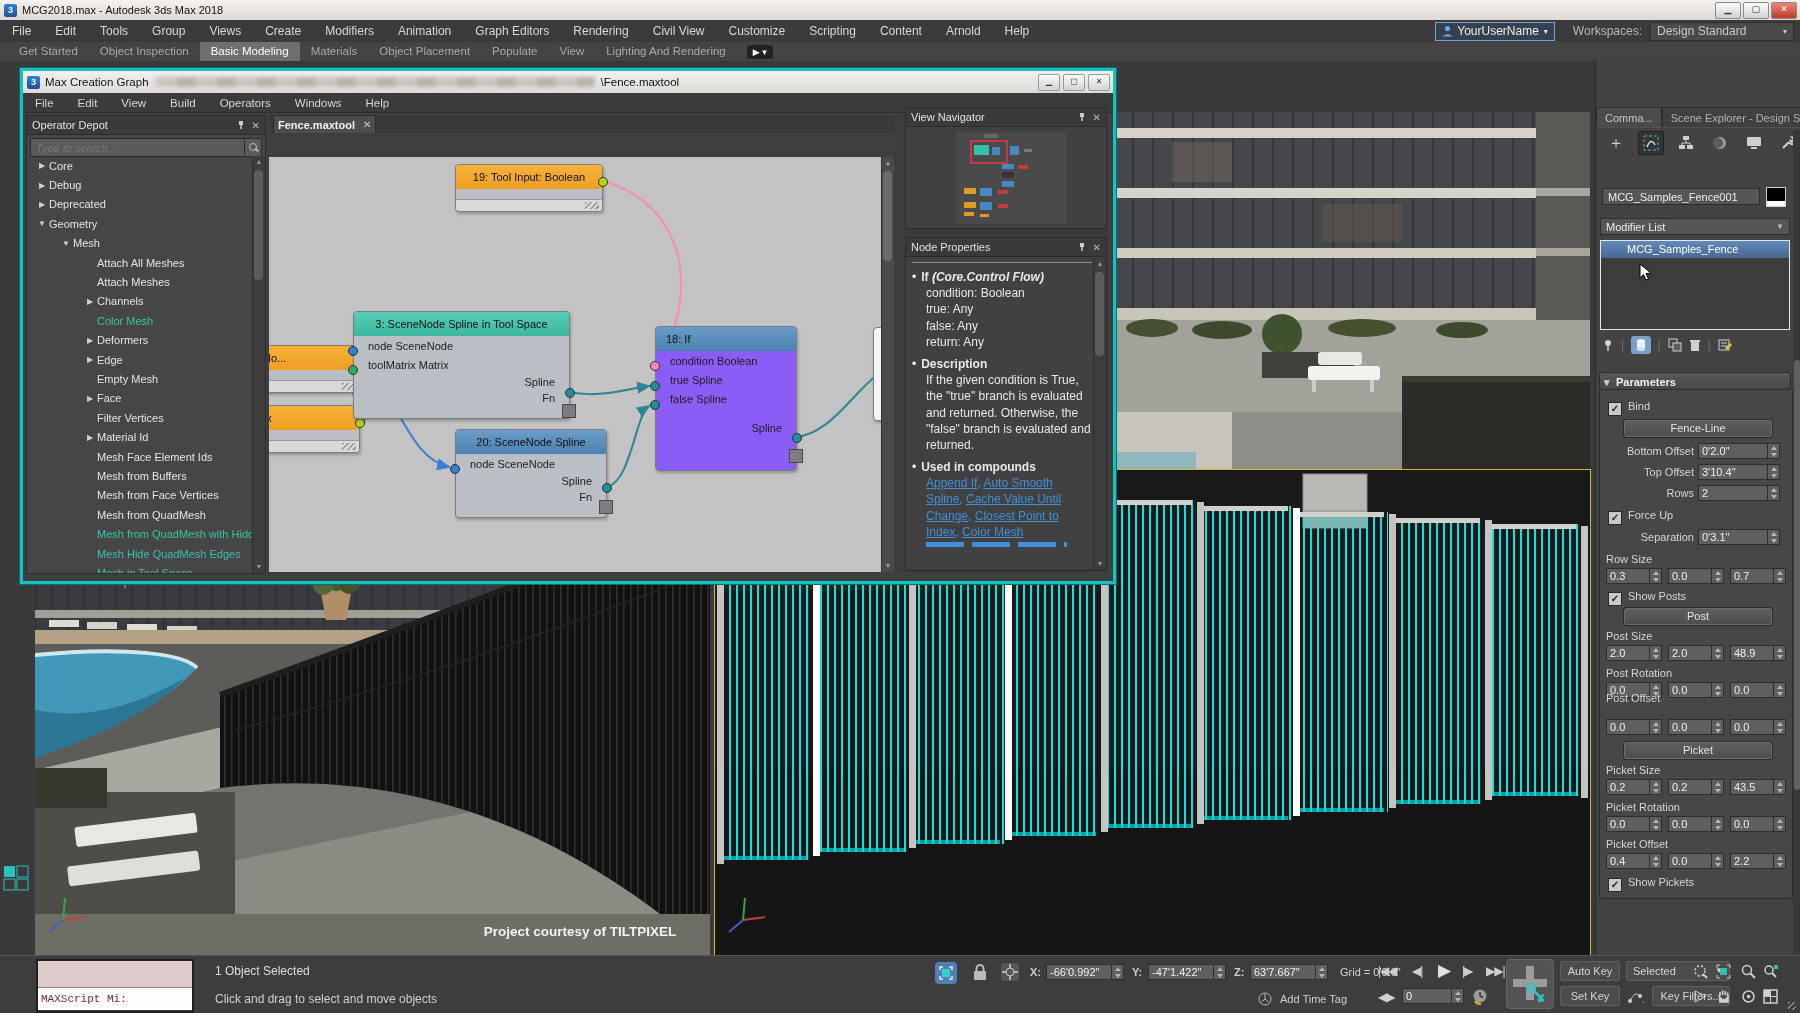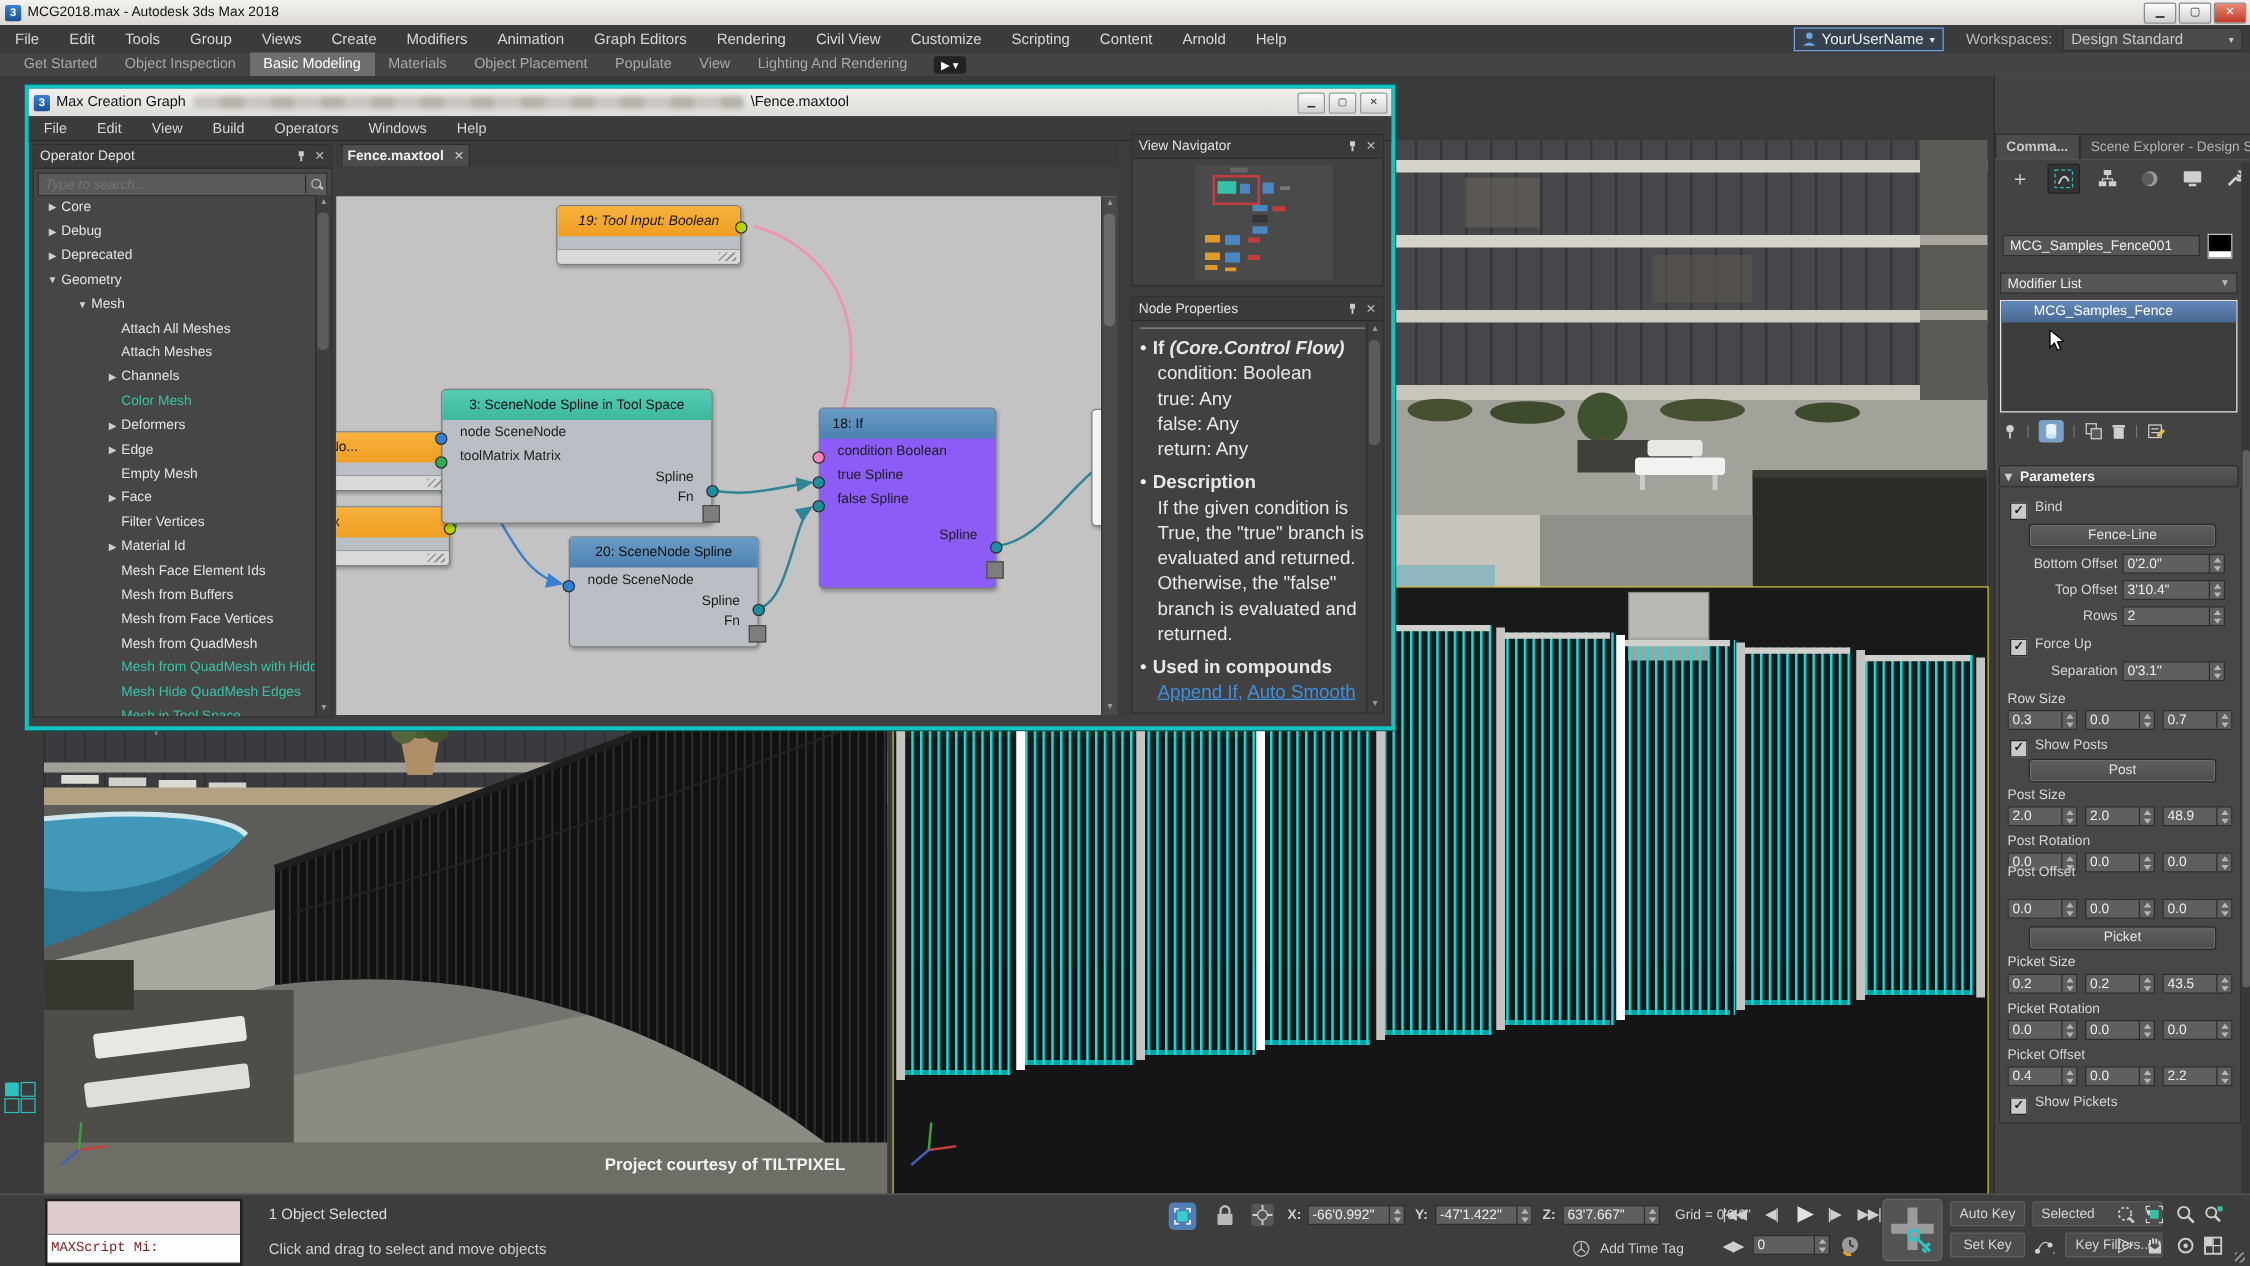--- a/index.html
+++ b/index.html
@@ -65,21 +65,21 @@
   .grip{position:absolute;left:0;right:0;bottom:0;height:11px;background:#d9d9d9;border-radius:0 0 3px 3px;border-top:1px solid #9a9a9a;}
   .grip:after{content:"";position:absolute;right:3px;top:2px;width:14px;height:7px;background:repeating-linear-gradient(135deg,#999 0 1.5px,transparent 1.5px 4px);}
   .port{position:absolute;width:10px;height:10px;border-radius:50%;box-sizing:border-box;border:1.5px solid #2e2e2e;}
   .p-yg{background:#b8d400;} .p-bl{background:#2f7fd4;} .p-gr{background:#2fae55;}
   .p-tl{background:#1f8d9d;} .p-pk{background:#ff85c2;}
   .fnsq{position:absolute;width:12px;height:12px;background:#7d7d7d;border:1px solid #4a4a4a;}
   
   .dock{left:872px;top:44px;width:212px;height:457px;background:#3c3c3c;}
   .vnav{left:882px;top:36px;width:200px;height:120px;background:#414141;border:1px solid #2c2c2c;}
   .nprops{left:882px;top:166px;width:200px;height:332px;background:#414141;border:1px solid #2c2c2c;}
-  .npbody{position:absolute;left:6px;right:14px;top:22px;bottom:4px;color:#e8e8e8;font-size:15px;line-height:1.35;overflow:hidden;}
+  .npbody{position:absolute;left:6px;right:14px;top:22px;bottom:4px;color:#e8e8e8;font-size:12px;line-height:1.35;overflow:hidden;}
   .npbody .b{font-weight:bold;} .it{font-style:italic;}
   .bullet{color:#fff;margin-right:5px;}
   .lk{color:#3f8fd9;text-decoration:underline;}
   .cm{color:#3f8fd9;}
   .cliplink{height:5px;overflow:hidden;background:repeating-linear-gradient(90deg,#3f8fd9 0 38px,transparent 38px 46px);margin-top:2px;width:85%;}
   .mm{position:absolute;}
   
   .cpanel{left:1595px;top:60px;width:205px;height:895px;background:#434343;border-left:1px solid #2a2a2a;}
   .cptabs{position:absolute;left:0;top:47px;width:100%;height:20px;display:flex;border-bottom:1px dotted #5d5d5d;}
   .cptab{padding:0 8px;line-height:20px;color:#c6c6c6;background:#4b4b4b;border:1px solid #2e2e2e;border-bottom:none;white-space:nowrap;overflow:hidden;}
@@ -518,21 +518,21 @@
         </defs>
         <path d="M334 24 C400 42 436 110 394 200" stroke="#f48fb8" stroke-width="2.2" fill="none" marker-end="url(#m-pk)"></path>
         <path d="M89 210 C104 208 72 197 80 194" stroke="#3a7fd0" stroke-width="2" fill="none" marker-end="url(#m-bl)"></path>
         <path d="M89 210 C130 230 136 300 180 310" stroke="#3a7fd0" stroke-width="2" fill="none" marker-end="url(#m-bl)"></path>
         <path d="M89 270 C112 262 68 226 80 217" stroke="#3aa860" stroke-width="2" fill="none" marker-end="url(#m-gr)"></path>
         <path d="M299 235 C330 241 352 233 380 229" stroke="#2e8596" stroke-width="2" fill="none" marker-end="url(#m-tl)"></path>
         <path d="M336 330 C362 328 366 258 380 249" stroke="#2e8596" stroke-width="2" fill="none" marker-end="url(#m-tl)"></path>
         <path d="M526 280 C560 278 582 238 608 218" stroke="#2e8596" stroke-width="2" fill="none"></path>
       </svg>
 
-      <div class="node" style="left:176px;top:7px;width:146px;height:46px;font-style:italic;">
+      <div class="node" style="left:186px;top:7px;width:146px;height:46px;">
         <div class="nh orange">19: Tool Input: Boolean</div>
         <div class="grip"></div>
         <i class="port p-yg" style="right:-6px;top:12px;"></i>
       </div>
 
       <div class="node" style="left:-21px;top:188px;width:110px;height:46px;">
         <div class="nh orange" style="justify-content:flex-start;padding-left:8px;">eNo...</div>
         <div class="grip"></div>
         <i class="port p-yg" style="right:-6px;top:12px;"></i>
       </div>
@@ -649,21 +649,21 @@
       <div class="vscroll" style="top:20px;">
         <span class="sarr" style="top:0">▲</span>
         <span class="th" style="top:14px;height:84px;"></span>
         <span class="sarr" style="bottom:0">▼</span>
       </div>
     </div>
   </div>
 
   <div class="a cpanel">
     <div class="cptabs">
-      <span class="cptab" style="max-width:62px;font-weight:bold;">Comma...</span>
+      <span class="cptab" style="max-width:62px;">Comma...</span>
       <span class="cptab two">Scene Explorer - Design S...</span>
     </div>
     <div class="cpicons">
       <span class="cpic" style="font-size:16px;">＋</span>
       <span class="cpic sel">
         <svg width="16" height="16">
             <rect x="1" y="1" width="14" height="14" fill="none" stroke="#2cc0c0" stroke-dasharray="3 2"></rect>
             <path d="M4 12 Q8 2 12 10" stroke="#cfcfcf" fill="none" stroke-width="1.5"></path>
           </svg>
       </span>

